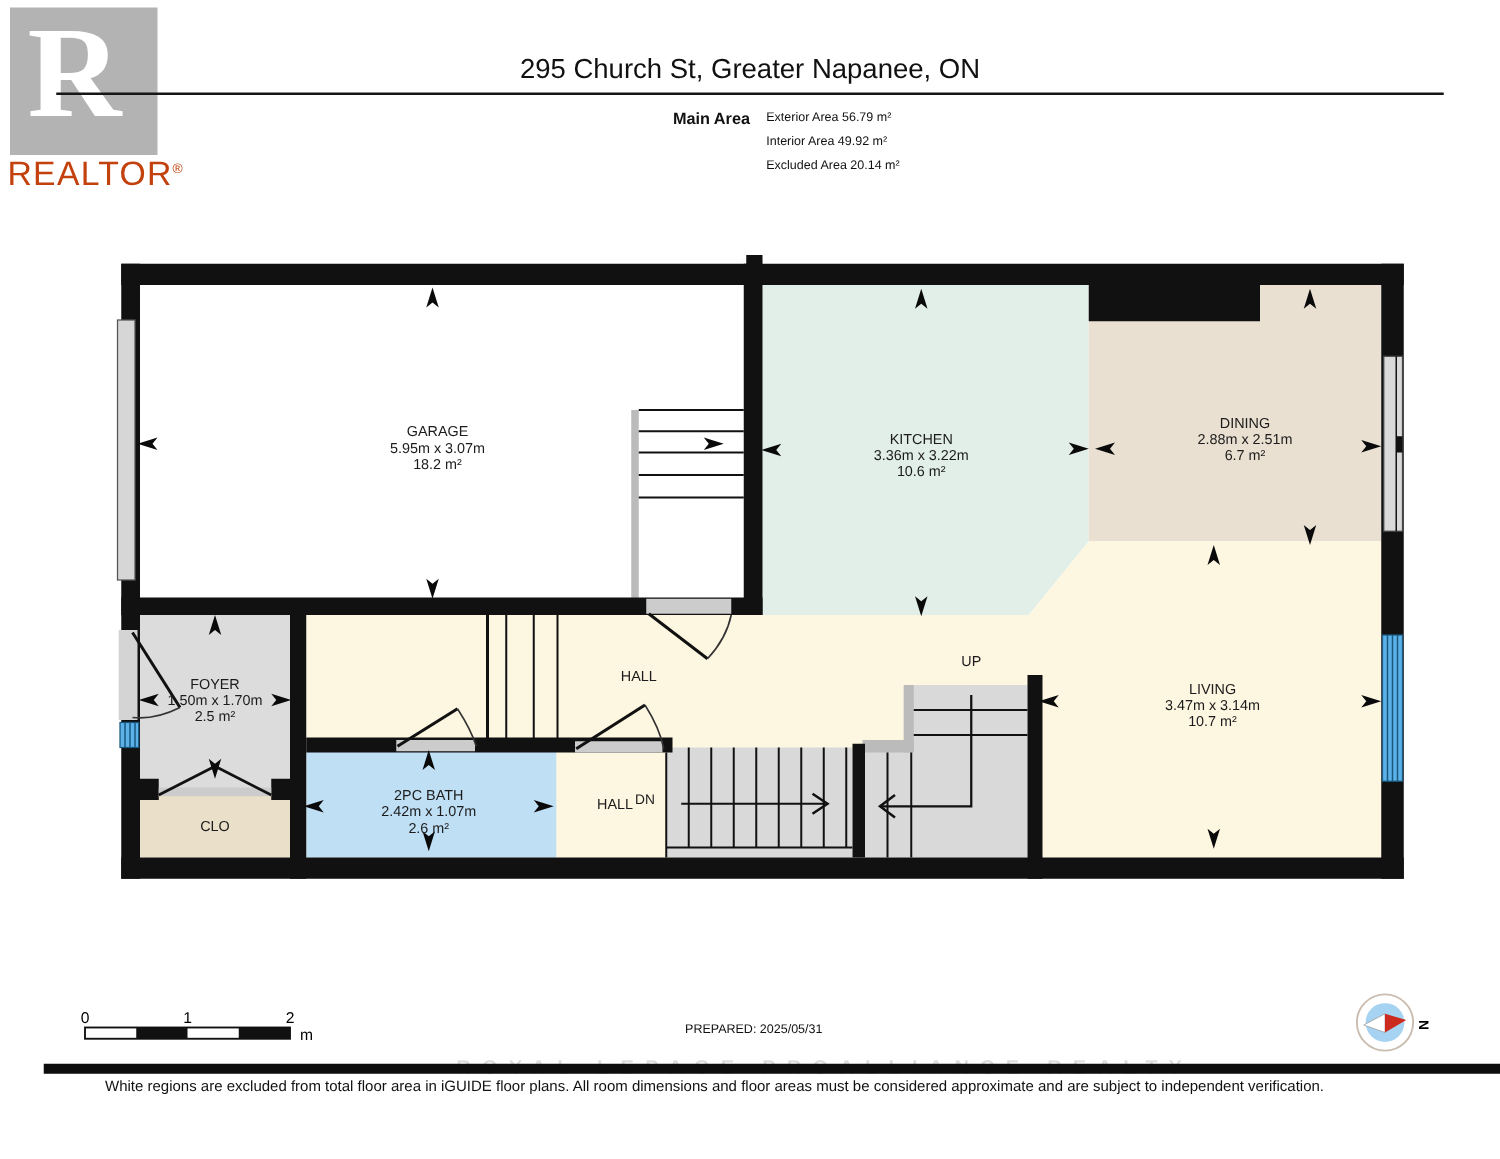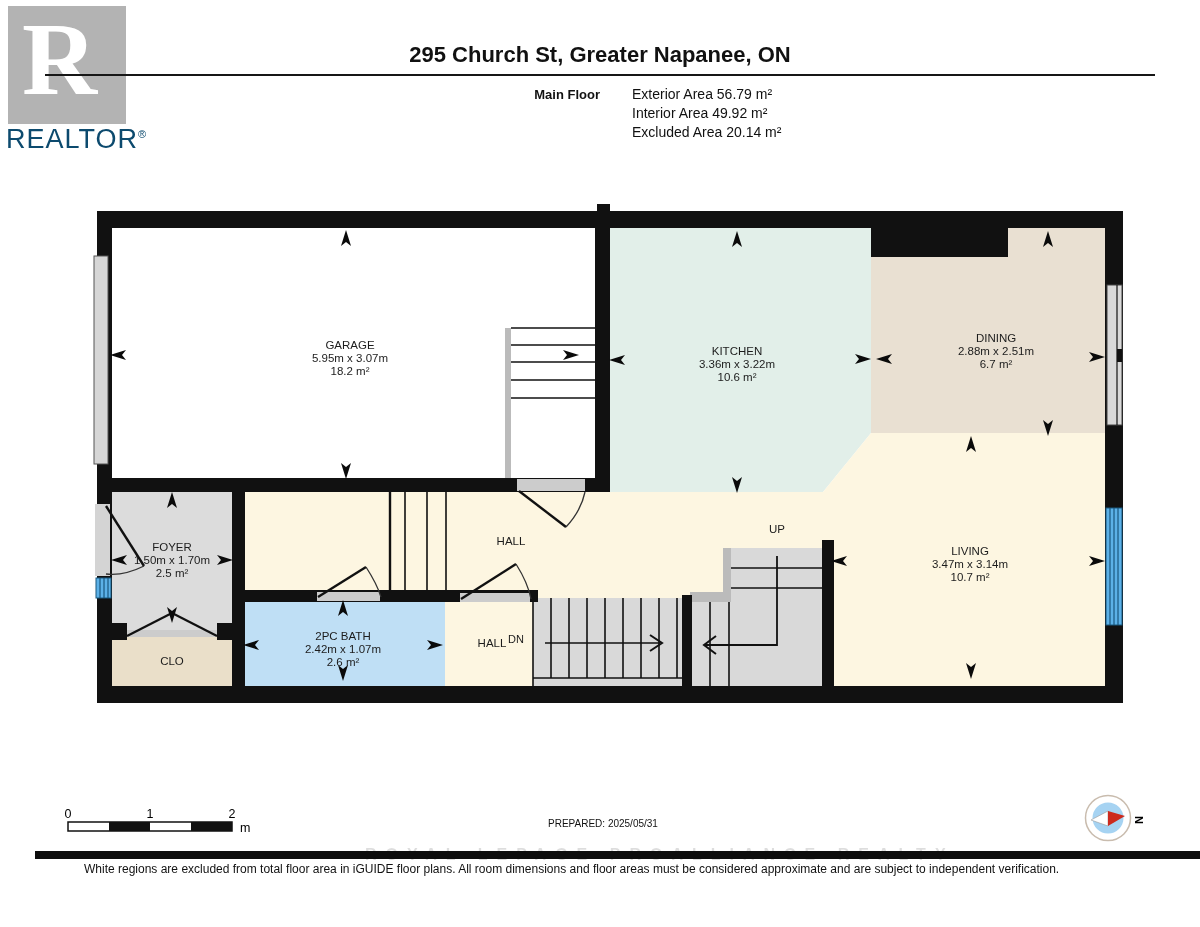--- a/index.html
+++ b/index.html
@@ -5,29 +5,29 @@
   html,body{margin:0;padding:0;}
   body{
     width:1200px;height:927px;position:relative;background:#ffffff;
     font-family:"Liberation Sans", sans-serif;color:#111;overflow:hidden;
   }
   .abs{position:absolute;}
   
   .logo-square{left:8px;top:6px;width:118px;height:118px;background:#b3b3b3;}
   .logo-r{position:absolute;left:14px;top:-12px;font-family:"Liberation Serif",serif;
           font-weight:bold;font-size:104px;color:#ffffff;line-height:1.25;}
-  .logo-word{left:6px;top:124px;width:130px;font-size:27px;color:#0c4a6e;
+  .logo-word{left:6px;top:124px;width:130px;font-size:27px;color:#c2410c;
              letter-spacing:1px;font-weight:normal;}
   .logo-word sup{font-size:11px;}
   .page-title{left:0;top:42px;width:1200px;text-align:center;
-              font-size:22px;font-weight:bold;}
+              font-size:22px;font-weight:normal;}
   .title-rule{left:45px;top:74px;width:1110px;height:2px;background:#161616;}
   .floor-label{left:300px;top:85px;width:300px;text-align:right;
                font-size:13px;font-weight:bold;line-height:19px;}
-  .floor-areas{left:613px;top:85px;font-size:14px;line-height:19px;margin-left:19px;}
+  .floor-areas{left:613px;top:85px;font-size:10px;line-height:19px;}
   
   .prepared{left:503px;top:818px;width:200px;text-align:center;font-size:10px;}
   .watermark{left:365px;top:846px;font-size:16px;font-weight:bold;letter-spacing:9px;
              color:#000;opacity:0.13;white-space:nowrap;z-index:1;}
   .disc-bar{left:35px;top:851px;width:1165px;height:8px;background:#0d0d0d;z-index:2;}
   .disclaimer{left:40px;top:862px;width:1160px;font-size:12px;white-space:nowrap;z-index:2;margin-left:44px;}
   svg text{font-family:"Liberation Sans", sans-serif;}
 </style>
 </head>
 <body>
@@ -35,21 +35,21 @@
 <div class="abs logo-square">
   <span class="logo-r">R</span>
 </div>
 <div class="abs logo-word">
   <span>REALTOR</span><sup>®</sup>
 </div>
 
 <div class="abs page-title">295 Church St, Greater Napanee, ON</div>
 <div class="abs title-rule"></div>
 
-<div class="abs floor-label">Main Floor</div>
+<div class="abs floor-label">Main Area</div>
 <div class="abs floor-areas">
   <div>Exterior Area 56.79 m²</div>
   <div>Interior Area 49.92 m²</div>
   <div>Excluded Area 20.14 m²</div>
 </div>
 
 <svg class="abs" style="left:0;top:0;" width="1200" height="927" viewBox="0 0 1200 927">
   <defs>
     <path id="arr" d="M -8,-5 L 8,0 L -8,5 L -4,0 Z"></path>
   </defs>

